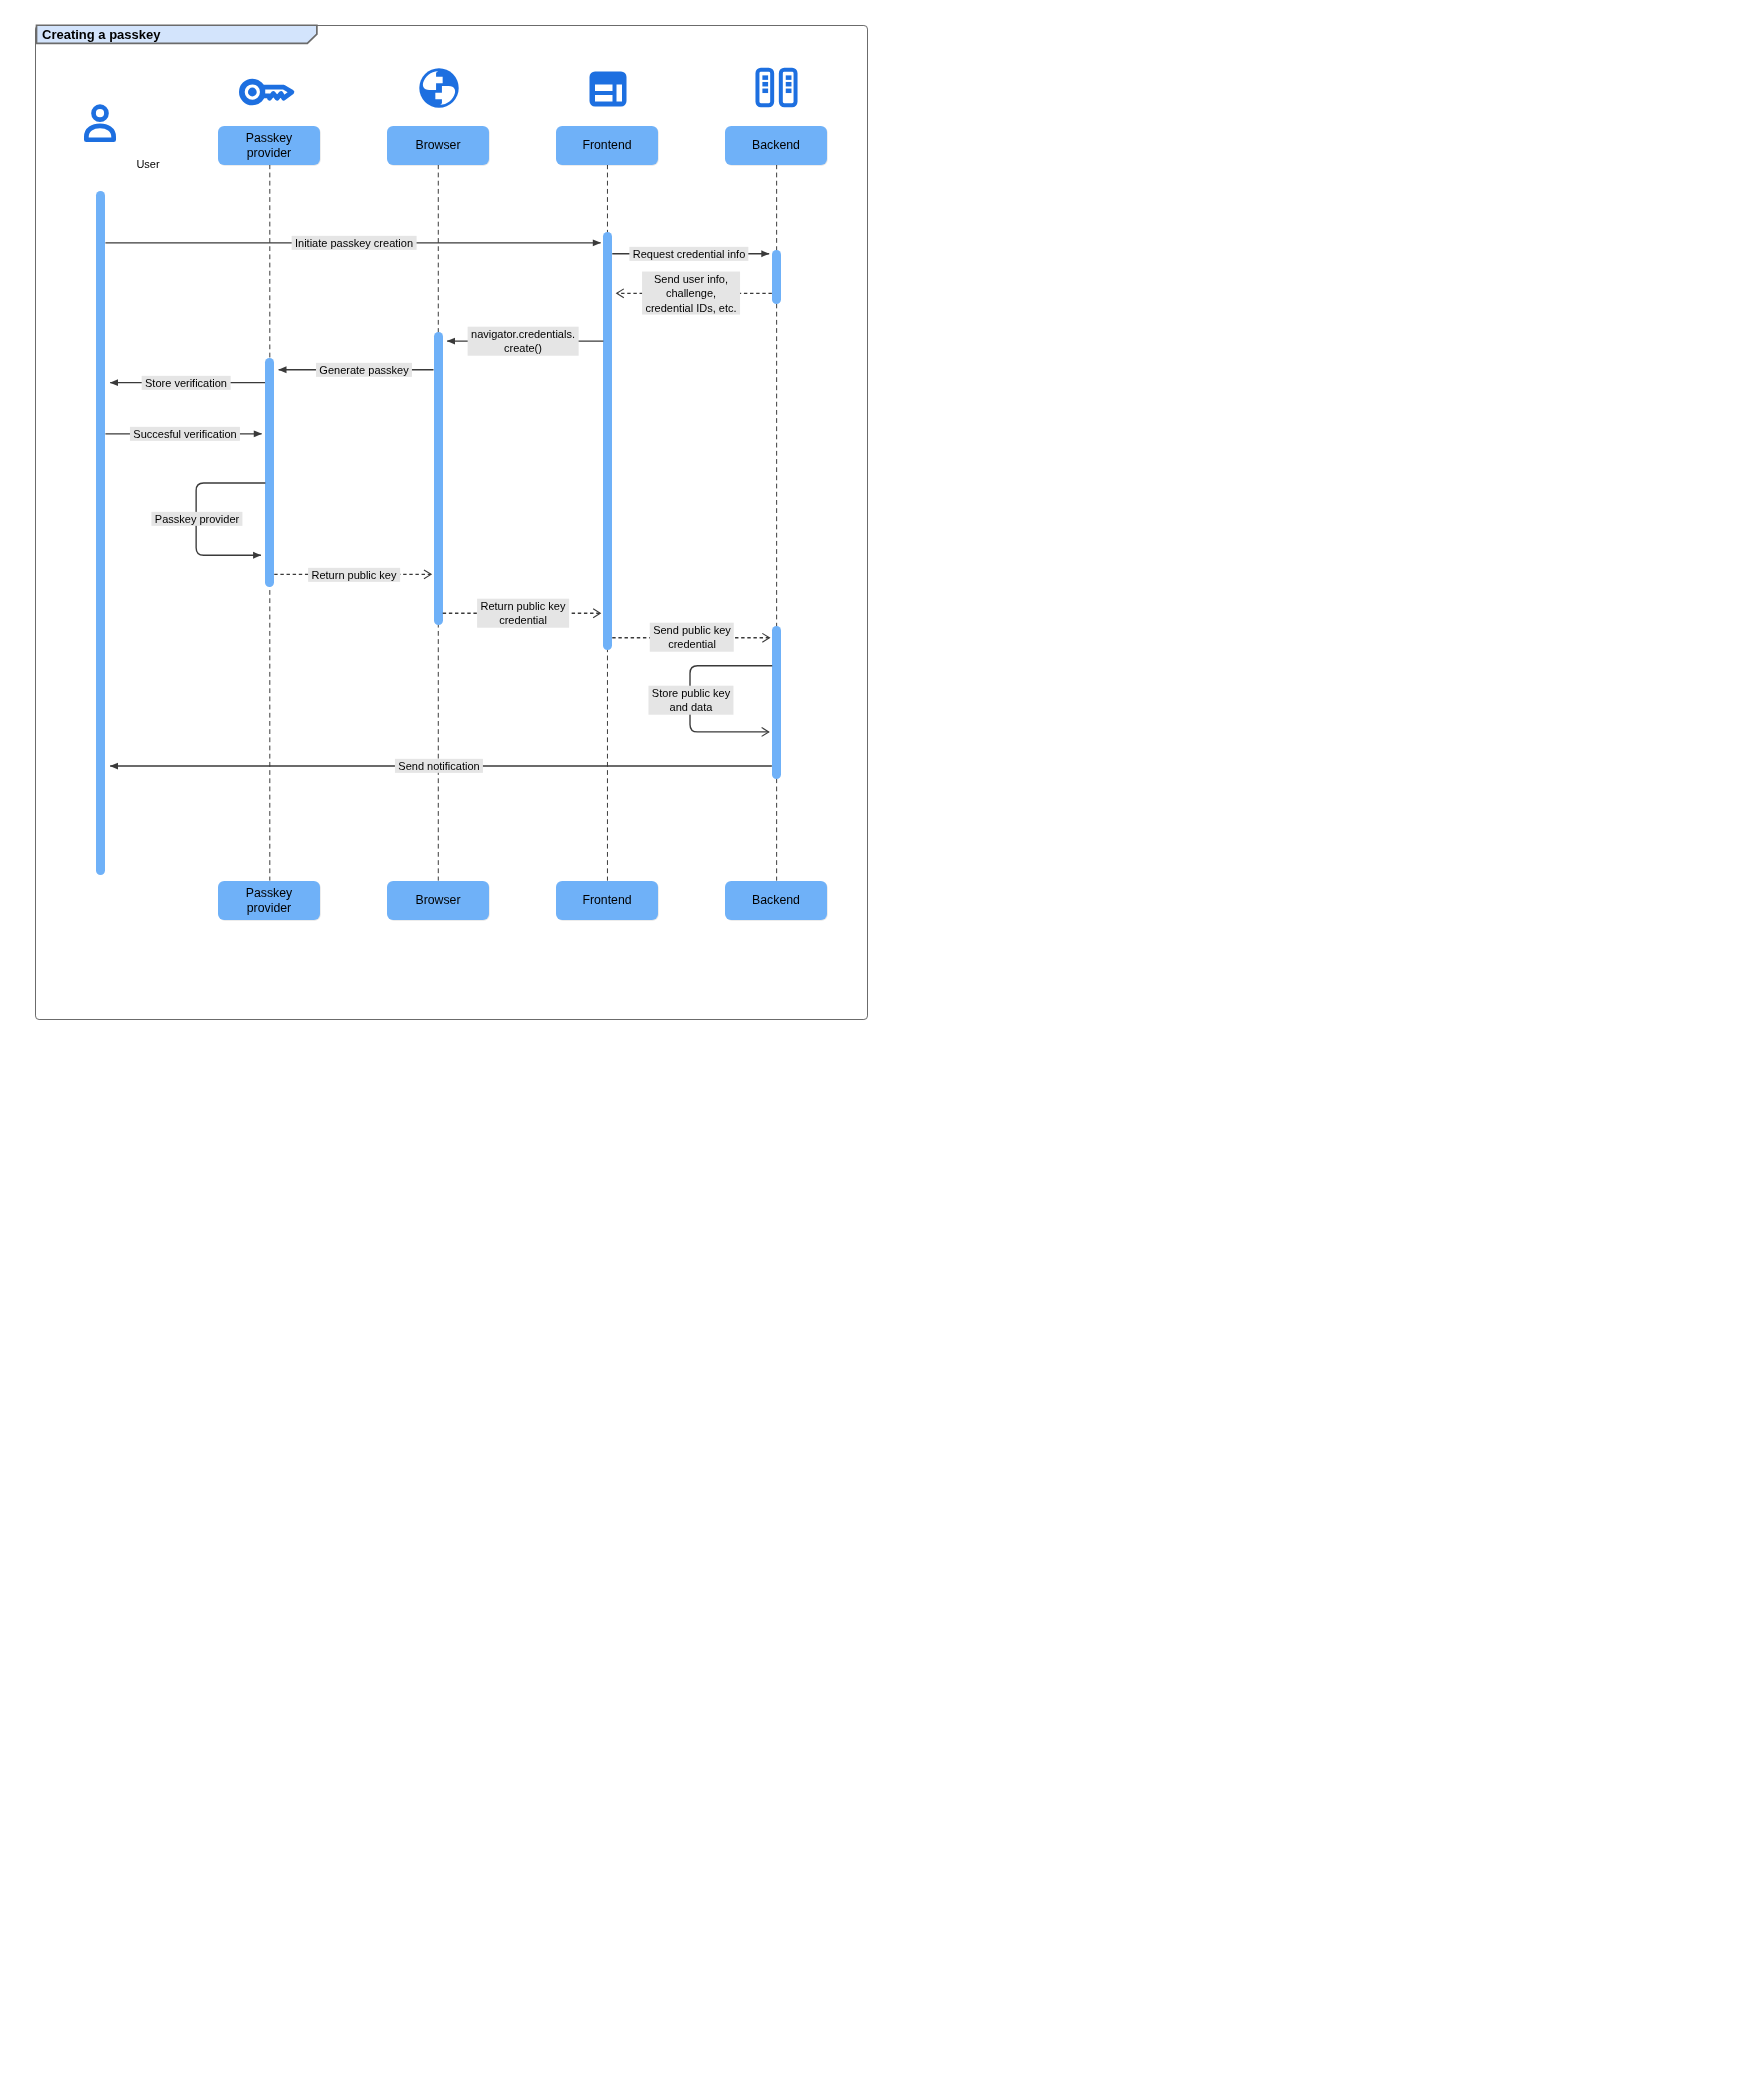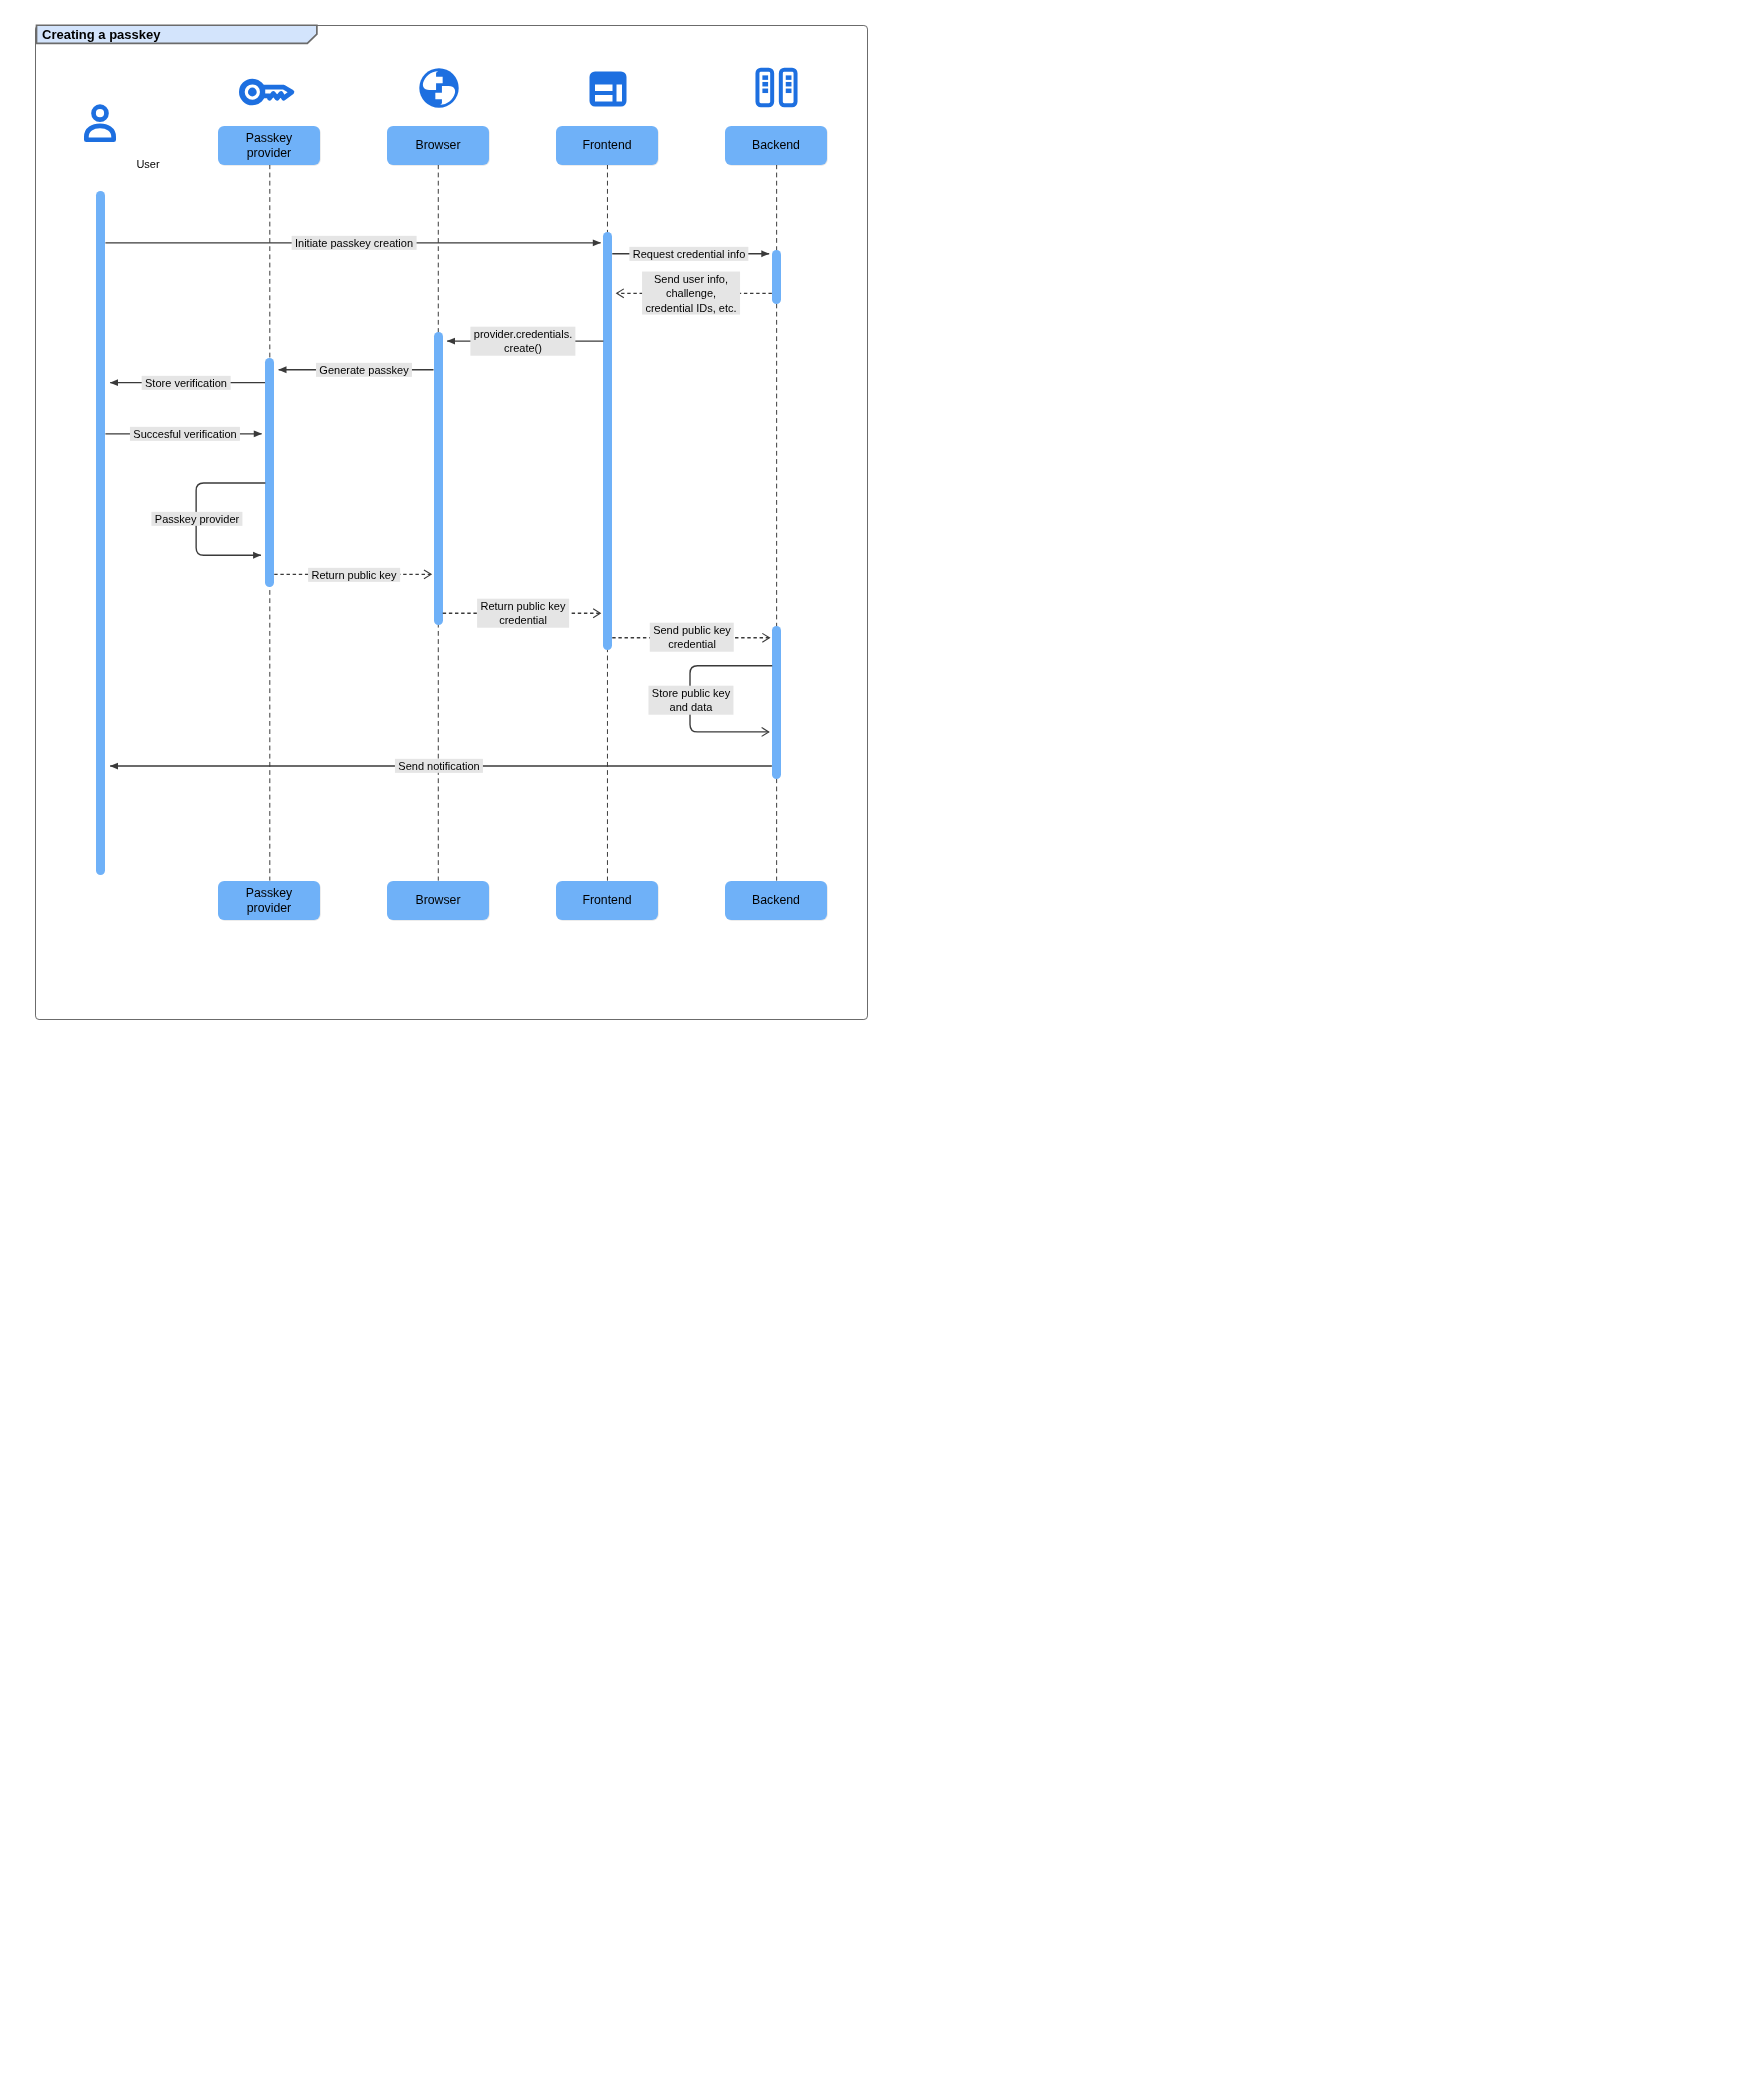--- a/index.html
+++ b/index.html
@@ -112,21 +112,21 @@
       <path d="M1131.5 976 H1022 Q1011 976 1011 987 V1062 Q1011 1073 1022 1073 H1126" marker-end="url(#chev)"></path>
       <line x1="1131" y1="1123" x2="161" y2="1123" marker-end="url(#tri)"></line>
     </g>
   </svg>
 
   <div class="msg" style="left:354px;top:243px">Initiate passkey creation</div>
   <div class="msg" style="left:689px;top:254px">Request credential info</div>
   <div class="msg" style="left:691px;top:293px">Send user info,
 challenge,
 credential IDs, etc.</div>
-  <div class="msg" style="left:523px;top:341px">provider.credentials.
+  <div class="msg" style="left:523px;top:341px">navigator.credentials.
 create()</div>
   <div class="msg" style="left:364px;top:370px">Generate passkey</div>
   <div class="msg" style="left:186px;top:383px">Store verification</div>
   <div class="msg" style="left:185px;top:434px">Succesful verification</div>
   <div class="msg" style="left:197px;top:519px">Passkey provider</div>
   <div class="msg" style="left:354px;top:575px">Return public key</div>
   <div class="msg" style="left:523px;top:613px">Return public key
 credential</div>
   <div class="msg" style="left:692px;top:637px">Send public key
 credential</div>

